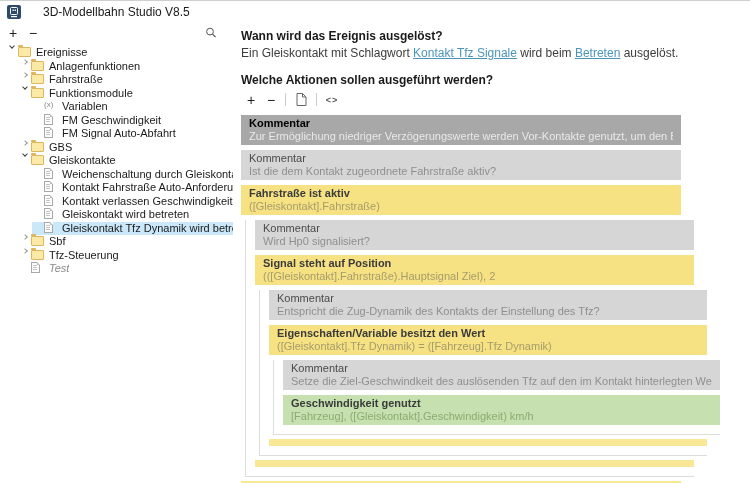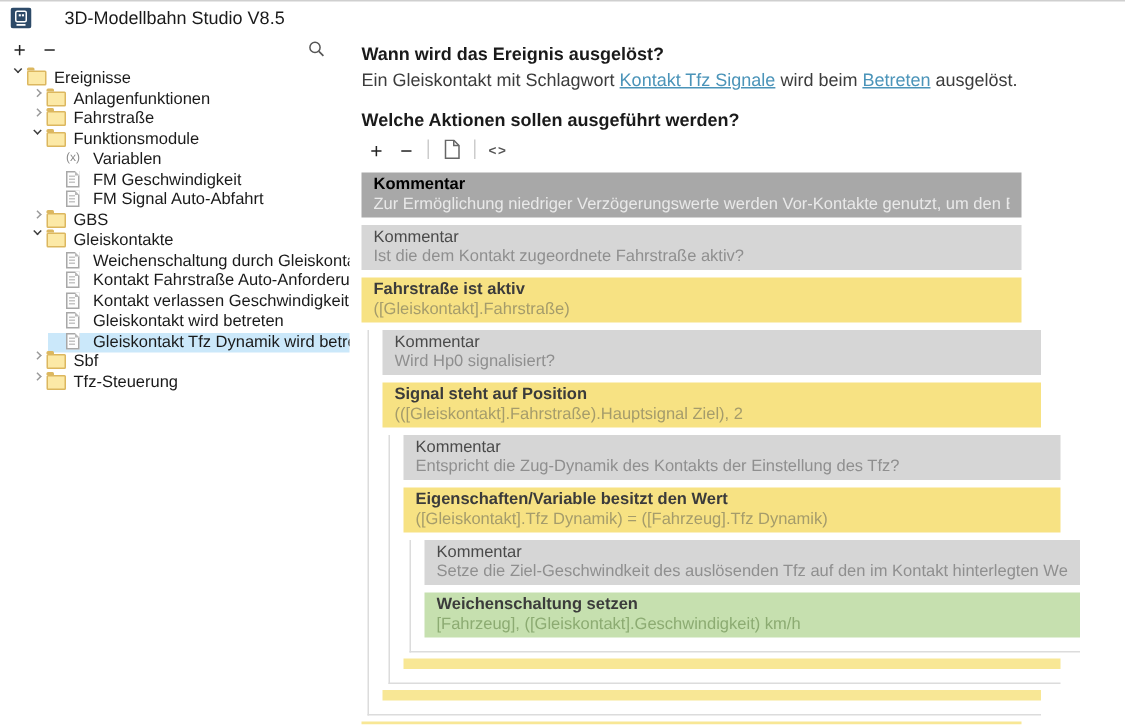--- a/index.html
+++ b/index.html
@@ -271,20 +271,30 @@
         <div class="tree-row">
           <span class="indent" style="width: 19px;"></span>
           <span class="rowc">
             <span class="arrow-slot">
               <span class="chR"></span>
             </span>
             <span class="ticon">
               <span class="ficon"></span>
             </span>
             <span class="tlabel">Tfz-Steuerung</span>
+          </span>
+        </div>
+        <div class="tree-row">
+          <span class="indent" style="width: 19px;"></span>
+          <span class="rowc">
+            <span class="arrow-slot"></span>
+            <span class="ticon">
+              <span class="dicon"></span>
+            </span>
+            <span class="tlabel it">Test</span>
           </span>
         </div>
       </div>
   </aside>
 
   <main class="main">
     <div class="q">Wann wird das Ereignis ausgelöst?</div>
     <p class="desc"><span>Ein Gleiskontakt mit Schlagwort </span><a class="lnk">Kontakt Tfz Signale</a><span> wird beim </span><a class="lnk">Betreten</a><span> ausgelöst.</span></p>
 
     <div class="q">Welche Aktionen sollen ausgeführt werden?</div>
@@ -333,21 +343,21 @@
             <div class="ablock condition">
               <div class="btitle">Eigenschaften/Variable besitzt den Wert</div>
               <div class="bbody">([Gleiskontakt].Tfz Dynamik) = ([Fahrzeug].Tfz Dynamik)</div>
             </div>
             <div class="children">
               <div class="ablock comment">
                 <div class="btitle">Kommentar</div>
                 <div class="bbody">Setze die Ziel-Geschwindkeit des auslösenden Tfz auf den im Kontakt hinterlegten Wert</div>
               </div>
               <div class="ablock action">
-                <div class="btitle">Weichenschaltung setzen</div>
+                <div class="btitle">Geschwindigkeit genutzt</div>
                 <div class="bbody">[Fahrzeug], ([Gleiskontakt].Geschwindigkeit) km/h</div>
               </div>
             </div>
             <div class="closebar"></div>
           </div>
           <div class="closebar"></div>
         </div>
         <div class="closebar"></div>
       </div>
   </main>

